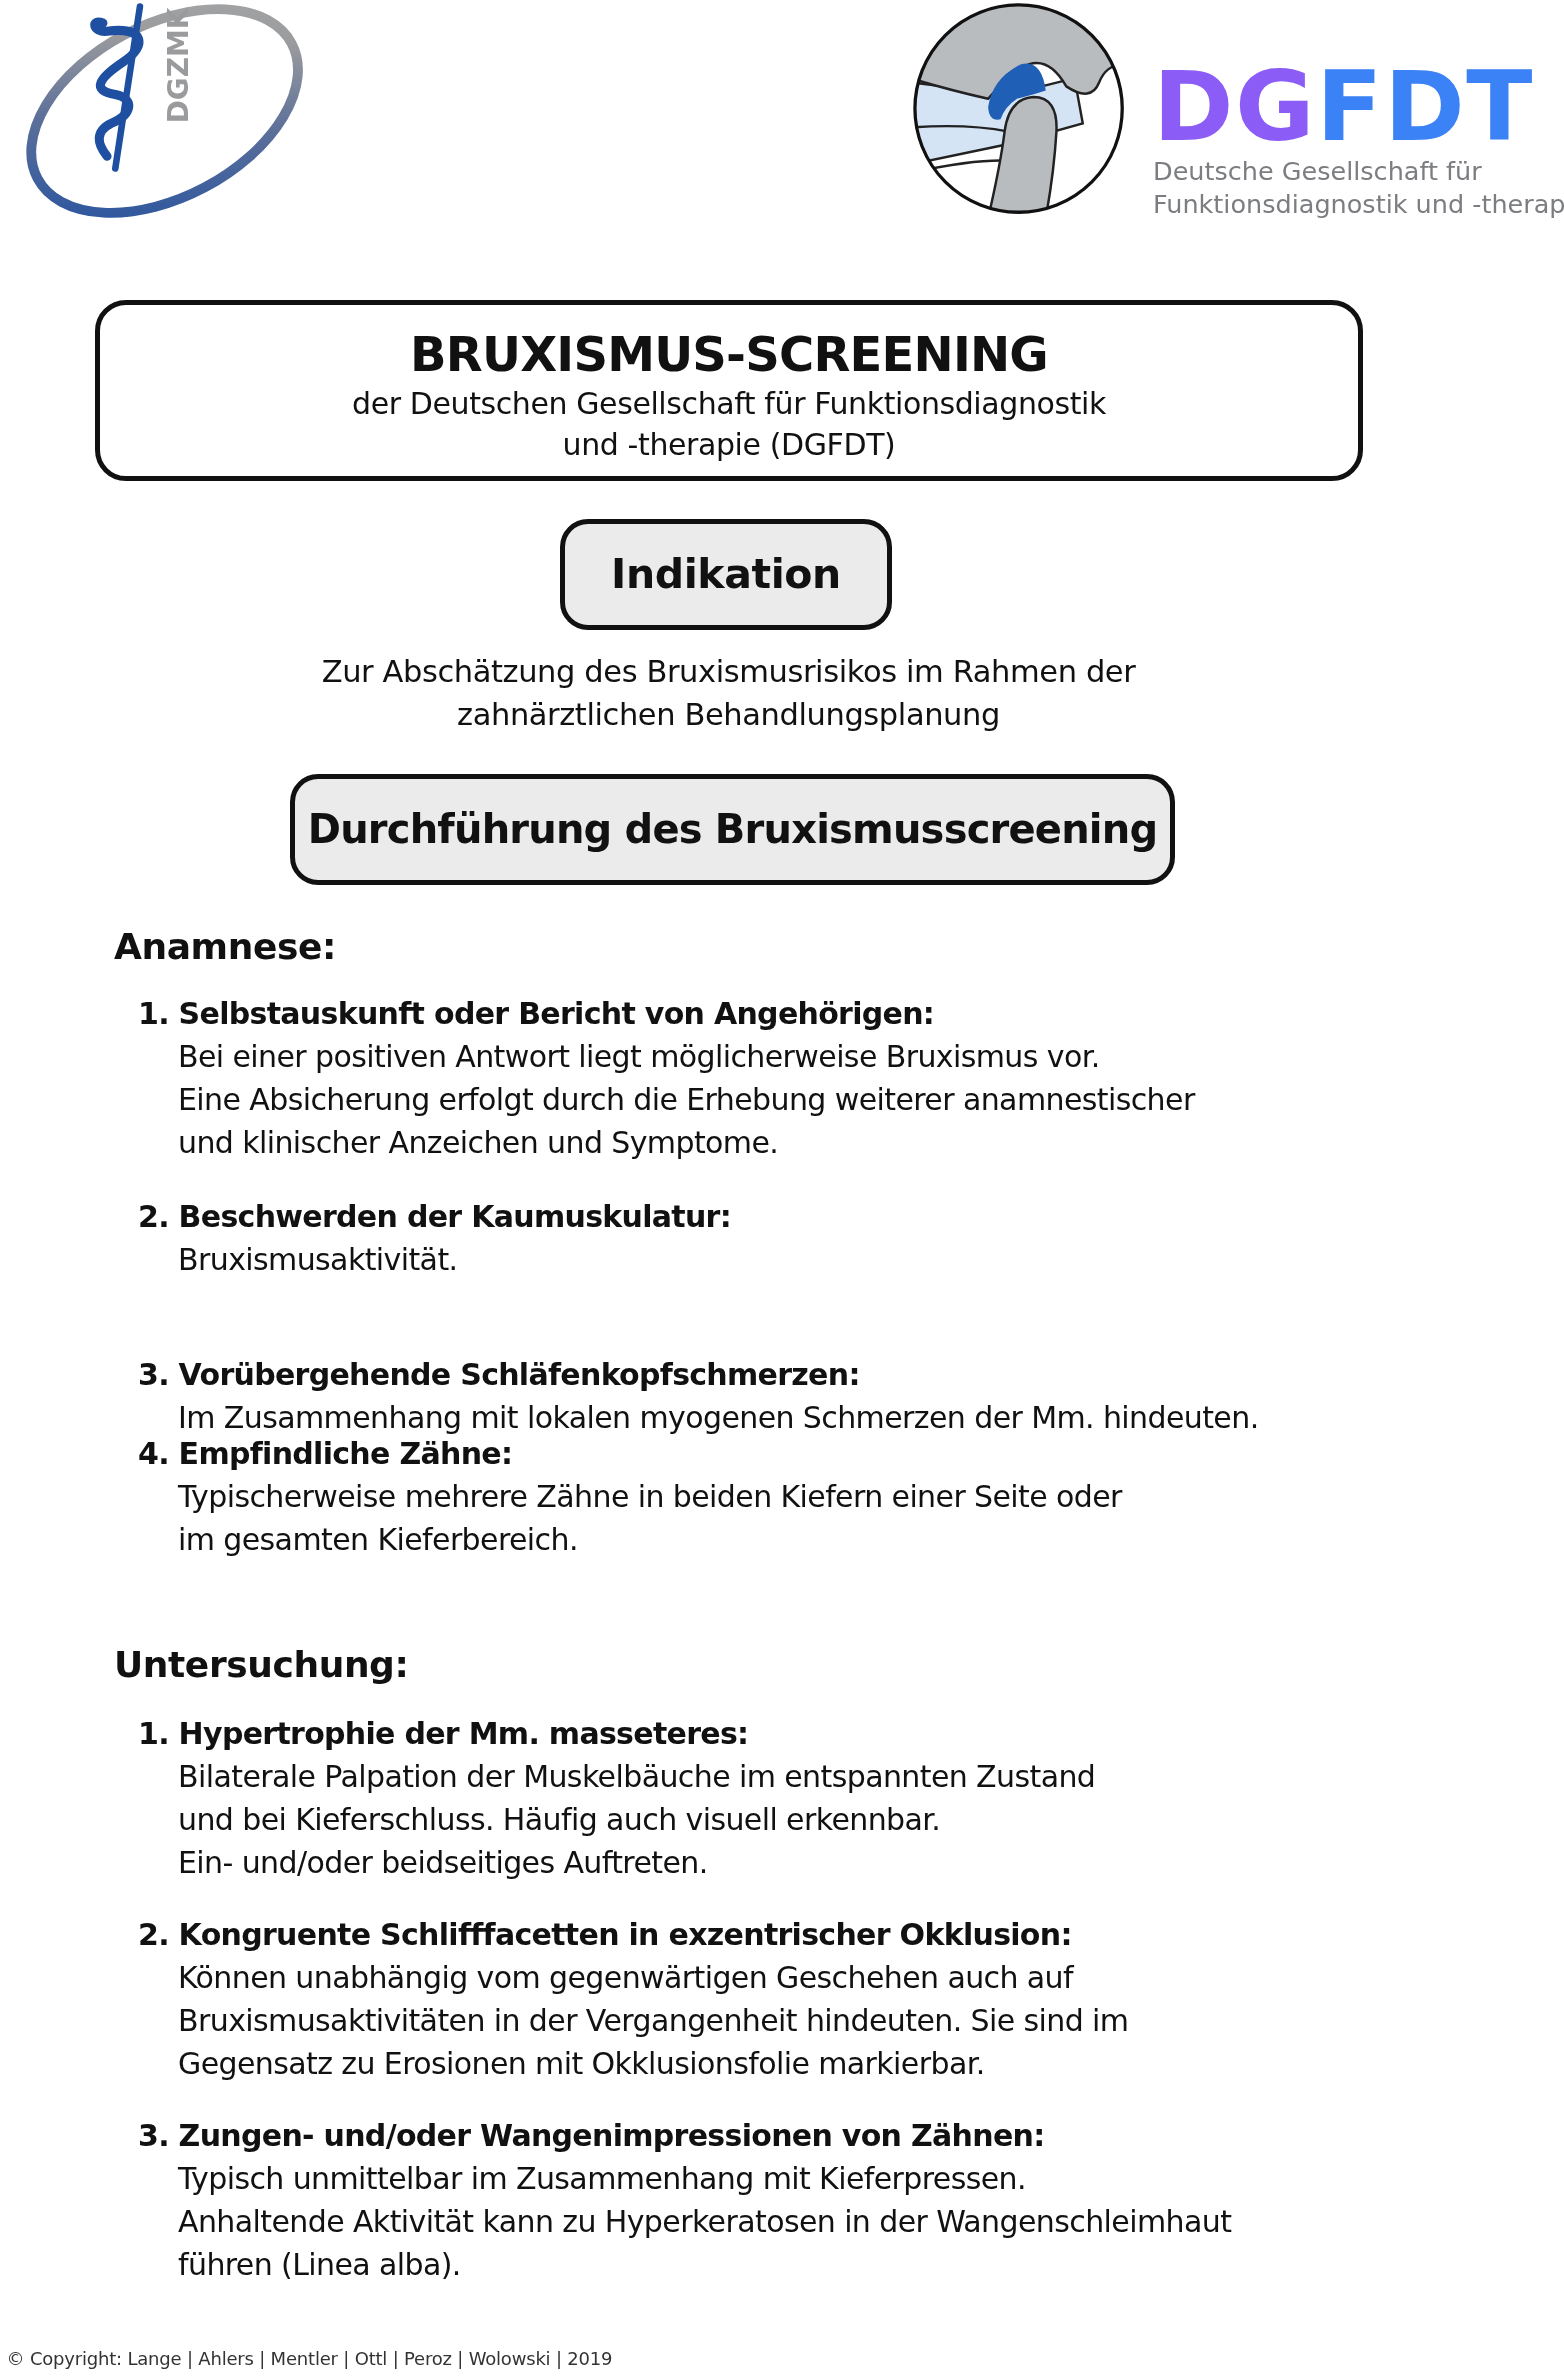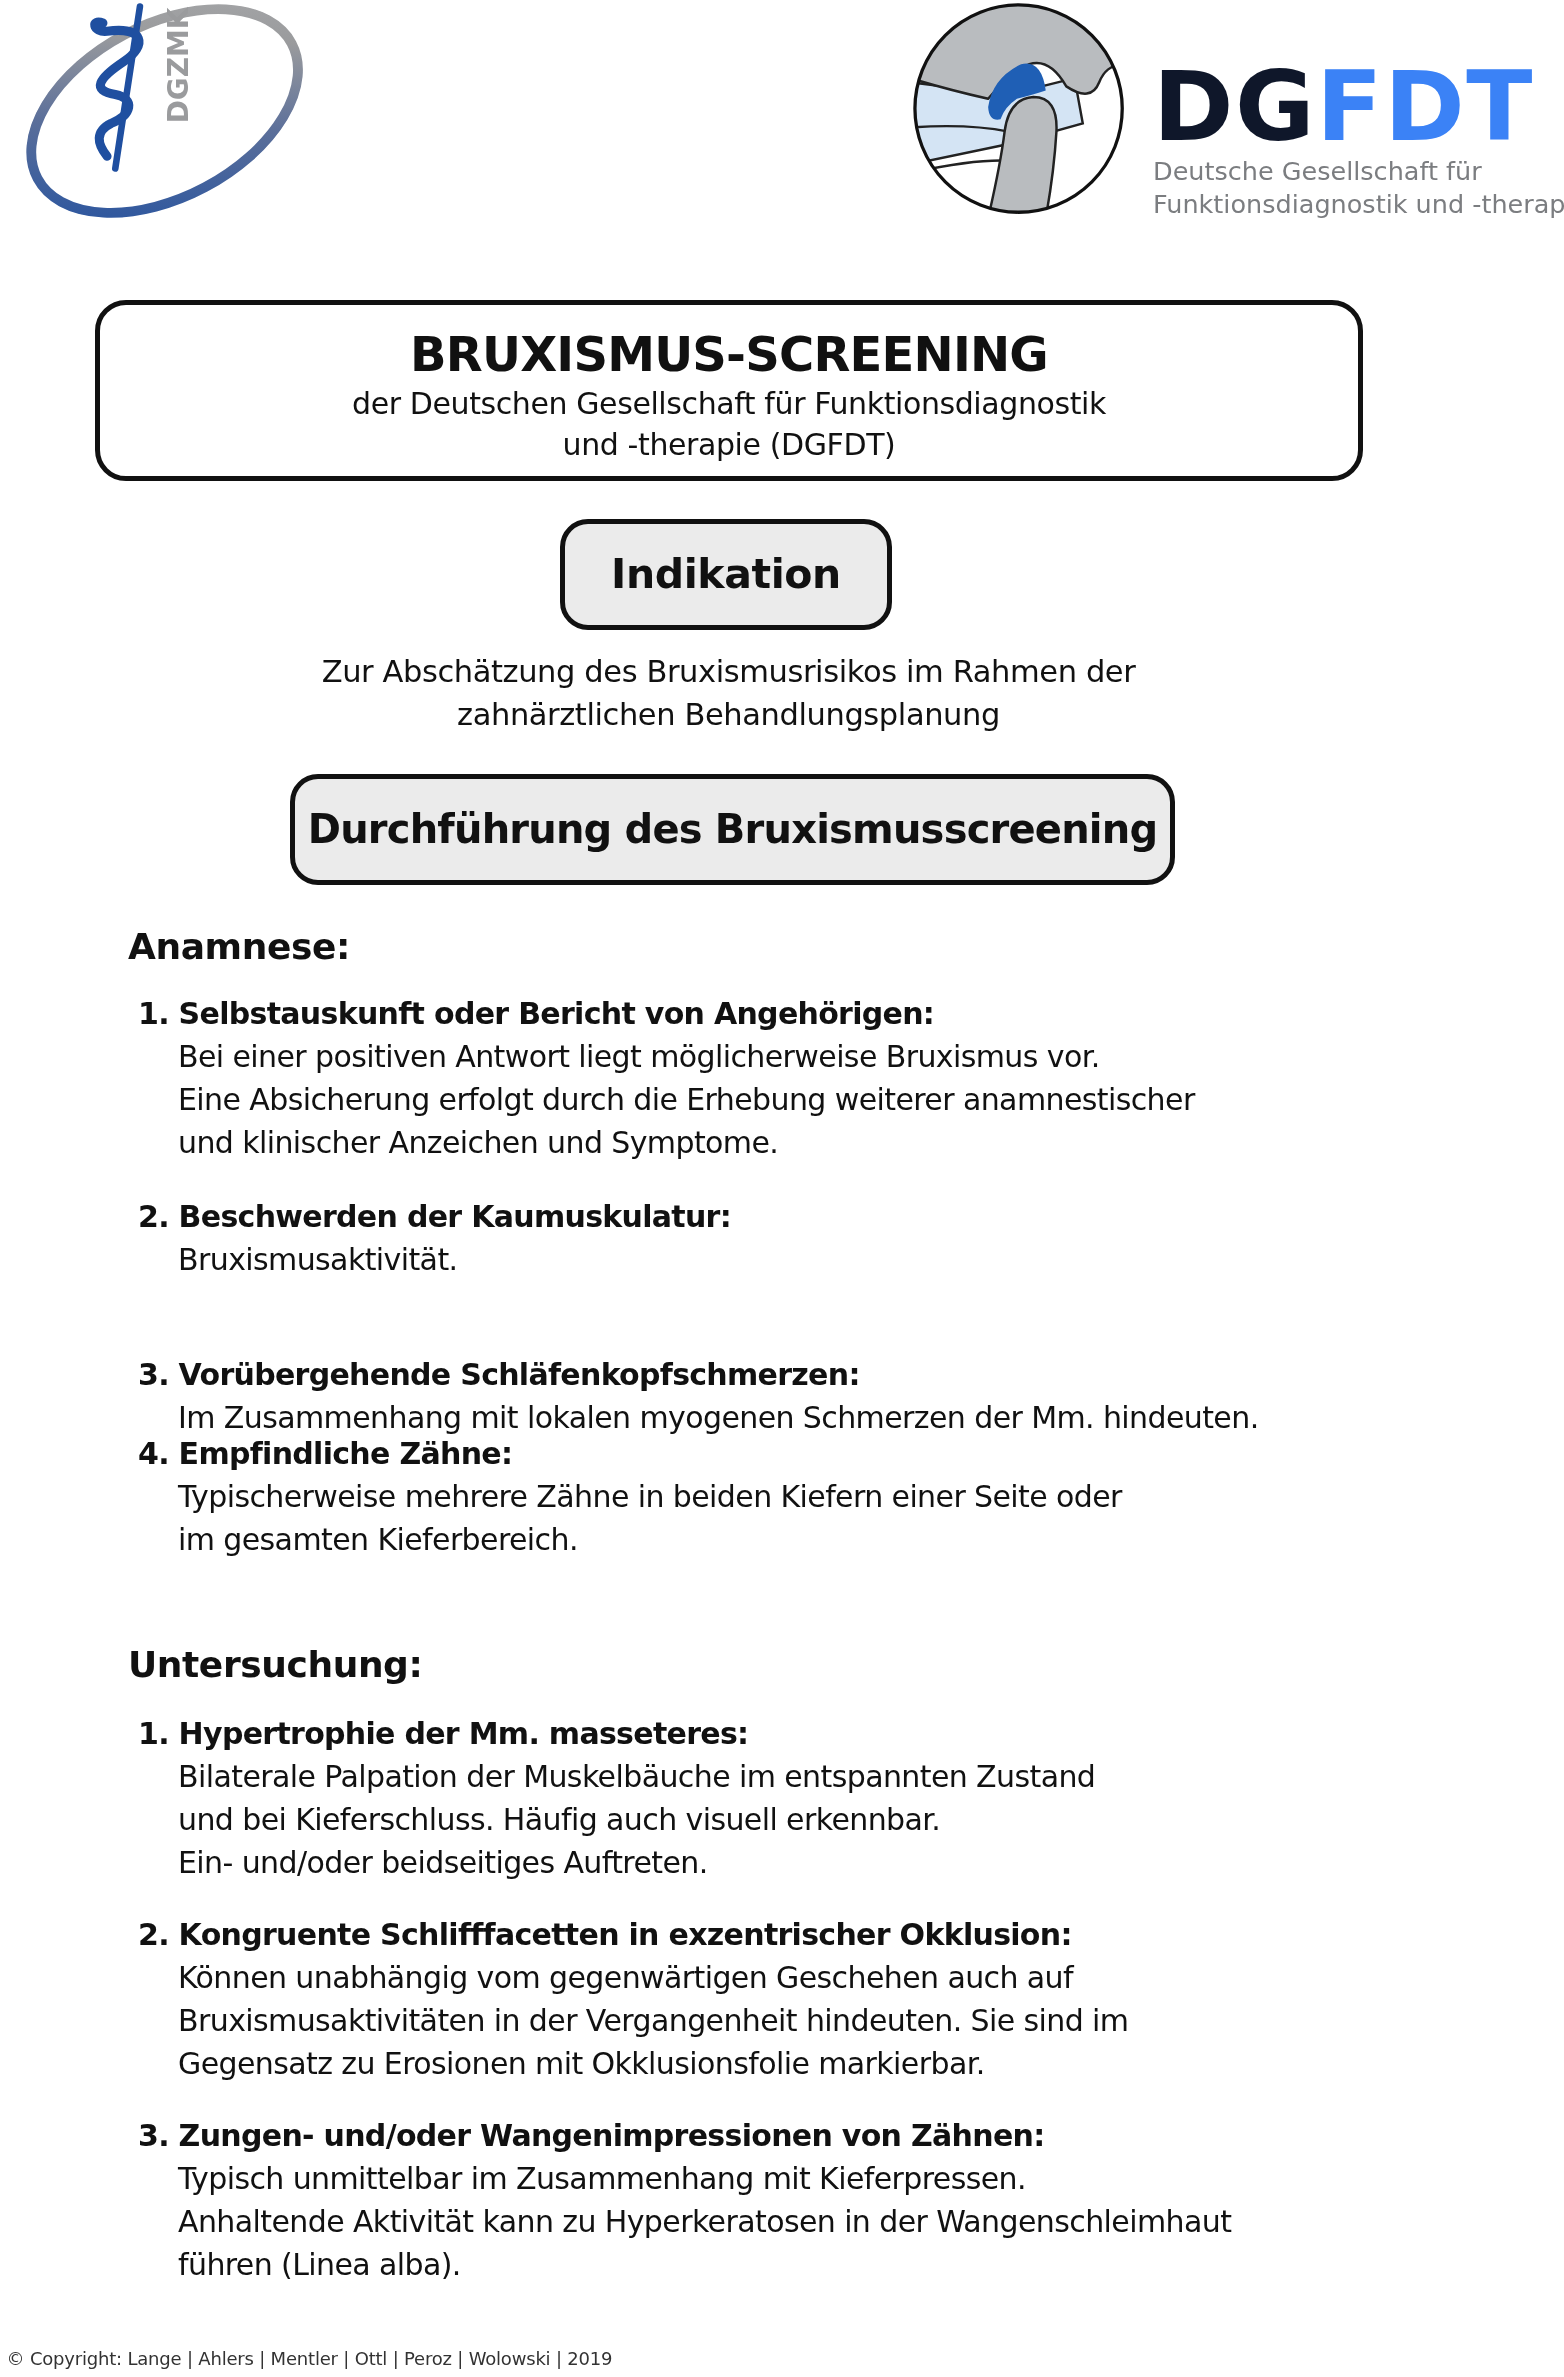--- a/index.html
+++ b/index.html
@@ -6,41 +6,41 @@
     html, body { width: 1564px; height: 2377px; background: #ffffff; overflow: hidden; }
     body { position: relative; font-family: "DejaVu Sans", "Liberation Sans", sans-serif; color: #111; }
 
     .abs { position: absolute; }
 
     
     #dgzmk-logo { left: 0; top: 0; width: 321px; height: 222px; }
     #dgfdt-emblem { left: 910px; top: 0; width: 218px; height: 218px; }
     #dgfdt-wordmark { left: 1153px; top: 58px; }
     .dgfdt-letters { font-family: "DejaVu Sans", sans-serif; font-weight: bold; font-size: 97px; line-height: 1; letter-spacing: 1.6px; }
-    .dgfdt-letters .grey { color: #0f172a; }
+    .dgfdt-letters .grey { color: #8b5cf6; }
     .dgfdt-letters .blue { color: #3b82f6; }
     .dgfdt-sub { font-family: "DejaVu Sans", sans-serif; font-size: 25.5px; color: #7b7d80; line-height: 33px; white-space: nowrap; }
     .dgfdt-sub:first-of-type { margin-top: 8.2px; }
 
     
     .rbox { position: absolute; border: 5px solid #111; border-radius: 31px; text-align: center; }
     #title-box { left: 95px; top: 300px; width: 1268px; height: 181px; background: #fff; }
     #title-main { font-family: "DejaVu Sans", sans-serif; font-weight: bold; font-size: 48px; letter-spacing: -0.8px; margin-top: 20px; line-height: 58px; }
     .title-sub { font-size: 30px; line-height: 41px; letter-spacing: -0.4px; }
 
     #indikation-box { left: 560px; top: 519px; width: 332px; height: 111px; background: #ebebeb; border-radius: 28px; }
     #indikation-label { font-weight: bold; font-size: 41px; line-height: 101px; letter-spacing: -0.4px; }
 
     #indikation-text { left: 0; top: 650px; width: 1457px; text-align: center; font-size: 30.5px; line-height: 43px; letter-spacing: -0.4px; }
 
     #durchfuehrung-box { left: 290px; top: 774px; width: 885px; height: 111px; background: #ebebeb; border-radius: 28px; }
     #durchfuehrung-label { font-weight: bold; font-size: 40px; line-height: 101px; letter-spacing: -0.8px; white-space: nowrap; }
 
     
-    .section-heading { position: absolute; left: 114px; font-weight: bold; font-size: 36px; line-height: 46px; letter-spacing: -0.4px; margin-left: 14px; }
+    .section-heading { position: absolute; left: 114px; font-weight: bold; font-size: 36px; line-height: 46px; letter-spacing: -0.4px; }
     #heading-anamnese { top: 924px; }
     #heading-untersuchung { top: 1642px; }
 
     .item { position: absolute; left: 138px; width: 1284px; }
     .item-title { font-weight: bold; font-size: 30px; line-height: 43px; letter-spacing: -0.7px; white-space: nowrap; }
     .item-line { padding-left: 40px; font-size: 30px; line-height: 43px; letter-spacing: -0.6px; white-space: nowrap; }
 
     #copyright { left: 6.6px; top: 2348px; font-size: 18px; color: #333; letter-spacing: -0.2px; white-space: nowrap; }
   </style>
 </head>

